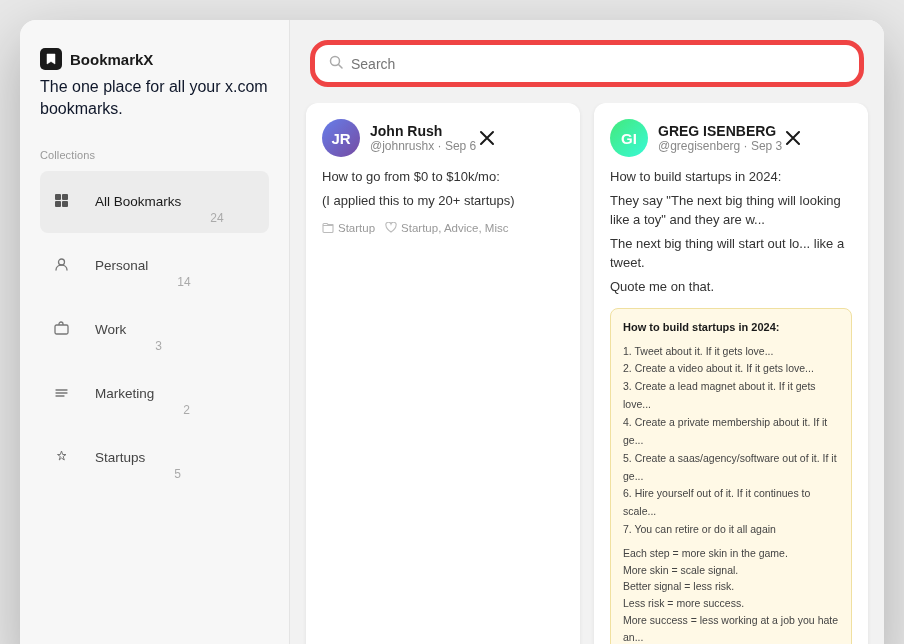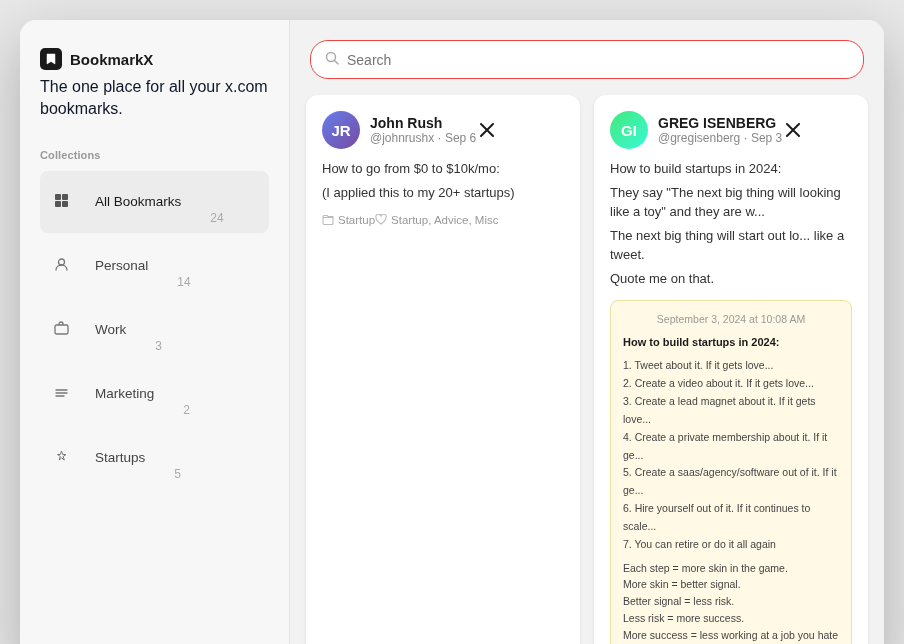--- a/index.html
+++ b/index.html
@@ -54,21 +54,21 @@
       color: #1a1a1a;
     }
     .sidebar-tagline {
       font-size: 16px;
       color: #0f172a;
       margin-bottom: 28px;
       line-height: 1.4;
     }
     .sidebar-collections-label {
       font-size: 11px;
-      font-weight: 700;
+      font-weight: 400;
       color: #999;
       text-transform: none;
       margin-bottom: 10px;
       letter-spacing: 0.01em;
     }
     .sidebar-nav {
       display: flex;
       flex-direction: column;
       gap: 2px;
     }
@@ -109,21 +109,21 @@
       overflow: hidden;
     }
     .search-bar-wrap {
       padding: 20px 20px 16px;
       background: #f2f2f2;
     }
     .search-bar {
       display: flex;
       align-items: center;
       background: white;
-      border: 1px solid #ef4444;
+      border: 5px solid #ef4444;
       border-radius: 18px;
       padding: 10px 14px;
       gap: 8px;
     }
     .search-icon {
       color: #aaa;
       font-size: 14px;
     }
     .search-input {
       border: none;
@@ -200,21 +200,21 @@
     .card-content {
       font-size: 13px;
       color: #333;
       line-height: 1.5;
       margin-bottom: 12px;
     }
     .card-content p { margin-bottom: 4px; }
     .card-tags {
       display: flex;
       align-items: center;
-      gap: 0;
+      gap: 10px;
       font-size: 11.5px;
       color: #999;
       flex-wrap: wrap;
     }
     .tag-folder {
       display: flex;
       align-items: center;
       gap: 4px;
     }
     .tag-heart {
@@ -403,31 +403,30 @@
             </svg>
           </div>
         </div>
         <div class="card-content">
           <p>How to build startups in 2024:</p>
           <p>They say "The next big thing will looking like a toy" and they are w...</p>
           <p>The next big thing will start out lo... like a tweet.</p>
           <p>Quote me on that.</p>
         </div>
         <div class="card-preview">
-          <div class="preview-date">September 3, 2024 at 10:08 AM</div>
           <div class="preview-title">How to build startups in 2024:</div>
           <div class="preview-list" id="greg-list">
               <div>1. Tweet about it. If it gets love...</div>
               <div>2. Create a video about it. If it gets love...</div>
               <div>3. Create a lead magnet about it. If it gets love...</div>
               <div>4. Create a private membership about it. If it ge...</div>
               <div>5. Create a saas/agency/software out of it. If it ge...</div>
               <div>6. Hire yourself out of it. If it continues to scale...</div>
               <div>7. You can retire or do it all again</div>
             </div>
-          <div class="preview-text" id="greg-text"><div>Each step = more skin in the game.</div><div>More skin = better signal.</div><div>Better signal = less risk.</div><div>Less risk = more success.</div><div>More success = less working at a job you hate an...</div><br><br><br></div>
+          <div class="preview-text" id="greg-text"><div>Each step = more skin in the game.</div><div>More skin = scale signal.</div><div>Better signal = less risk.</div><div>Less risk = more success.</div><div>More success = less working at a job you hate an...</div><br><br><br></div>
         </div>
 
       </div>
 
     </div>
   </main>
 </div>
 
 </body></html>

